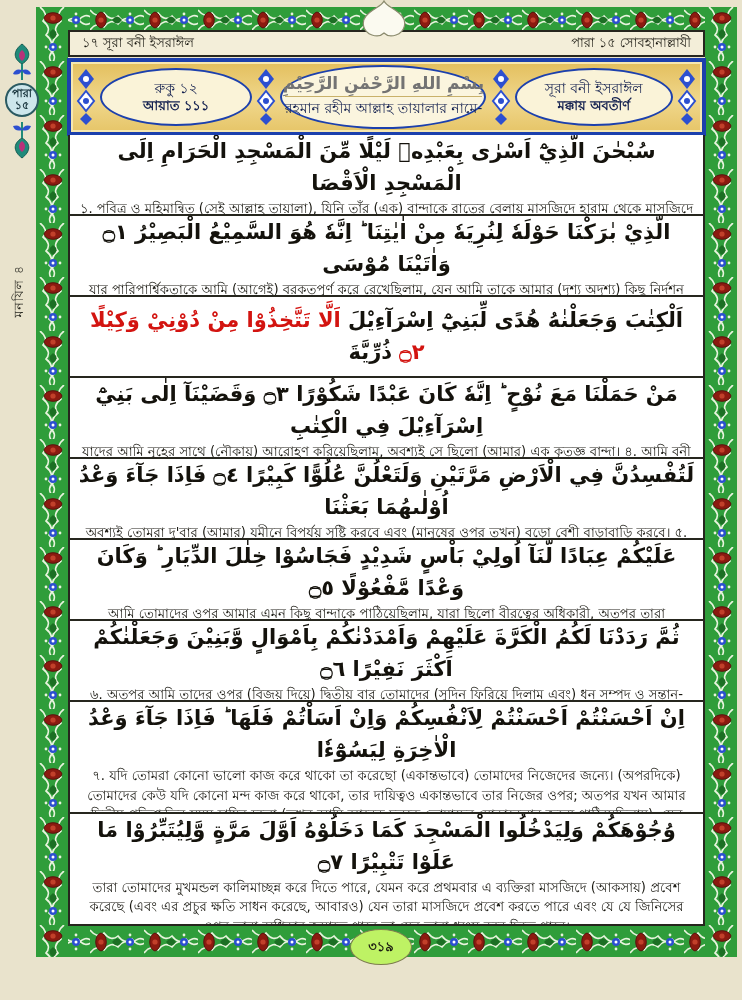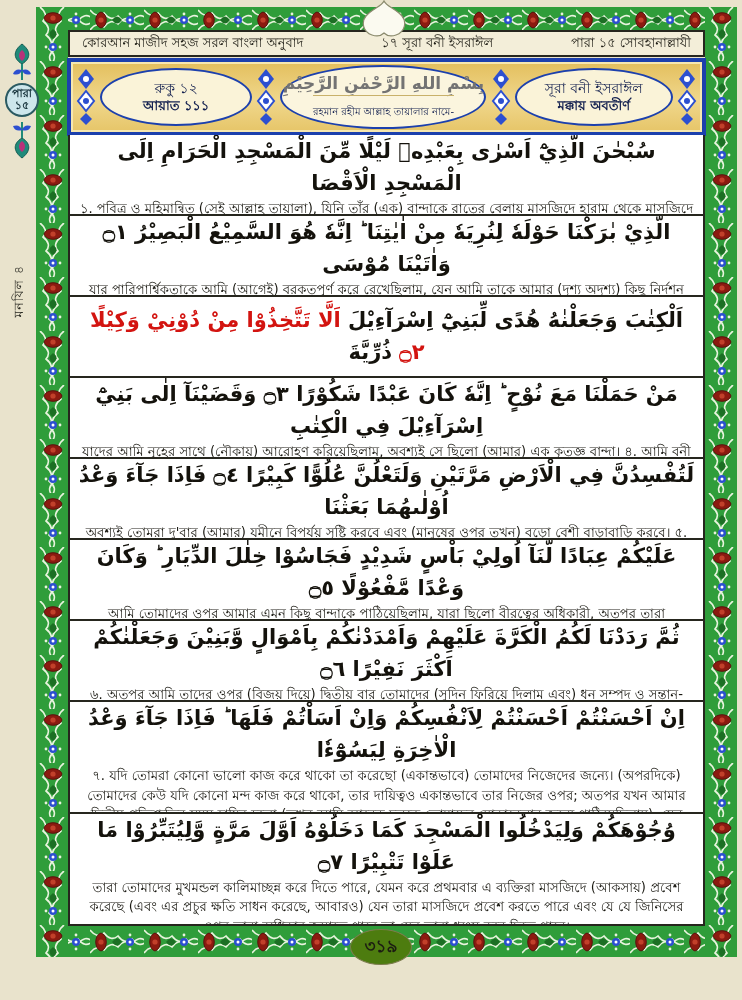--- a/index.html
+++ b/index.html
@@ -29,21 +29,21 @@
     background:#faf3d8;border:2px solid #1c40ad;border-radius:50%;
     display:flex;flex-direction:column;align-items:center;justify-content:center;
     text-align:center;color:#13204f;box-sizing:border-box;
   }
   #oval-left{width:152px;height:58px}
   #oval-center{width:206px;height:64px;background:#fbf5de}
   #oval-right{width:158px;height:58px}
   .oval .l1{font-size:14px;font-weight:normal;line-height:1.25}
   .oval .l2{font-size:13px;font-weight:bold;line-height:1.25}
   #oval-center .ar{font-size:17px;font-weight:bold;direction:rtl;line-height:1.2;color:#737373}
-  #oval-center .bn2{font-size:10px;margin-top:2px;border-top:1px solid #c9b16a;padding-top:8px}
+  #oval-center .bn2{font-size:14px;margin-top:2px;border-top:1px solid #c9b16a;padding-top:0}
   .colorn{flex:0 0 auto}
   
   #content{
     position:absolute;left:68px;top:135px;width:637px;height:791px;box-sizing:border-box;
     background:#ffffff;border-left:2px solid #26261e;border-right:2px solid #26261e;
     display:flex;flex-direction:column;
   }
   .block{
     flex:1 1 0;border-bottom:2px solid #26261e;box-sizing:border-box;
     display:flex;flex-direction:column;justify-content:space-evenly;
@@ -65,23 +65,23 @@
     display:flex;flex-direction:column;align-items:center;justify-content:center;
     font-size:11px;line-height:1.1;font-weight:bold;color:#17333c;text-align:center;
   }
   #manzil{
     position:absolute;left:9px;top:265px;writing-mode:vertical-rl;transform:rotate(180deg);
     font-size:12.5px;color:#2a2a22;letter-spacing:1px;
   }
   
   #pagenum{
     position:absolute;left:350px;top:929px;width:60px;height:34px;
-    background:#4d7c0f;border:1.5px solid #7c7c4e;border-radius:50%;
+    background:#bef264;border:1.5px solid #7c7c4e;border-radius:50%;
     display:flex;align-items:center;justify-content:center;
-    font-size:17px;font-weight:bold;color:#1c1c12;z-index:5;
+    font-size:13px;font-weight:bold;color:#1c1c12;z-index:5;
   }
   #dome{position:absolute;left:352px;top:0px;z-index:5}
 </style>
 </head>
 <body>
 
 <svg class="strip" style="left:36px;top:7px" width="701" height="26">
   <defs>
     <pattern id="ph1" width="54" height="26" patternUnits="userSpaceOnUse">
       <rect width="54" height="26" fill="#2f9d3a"></rect>
@@ -172,21 +172,20 @@
 <svg class="abs" style="left:6px;top:120px" width="32" height="40" viewBox="0 0 32 40">
   <path d="M16,38 C8,32 6,24 16,18 C26,24 24,32 16,38 Z" fill="#1f8a7a" stroke="#145c52" stroke-width="1"></path>
   <path d="M16,32 C12,29 12,24 16,21 C20,24 20,29 16,32 Z" fill="#b8327a"></path>
   <path d="M16,18 L16,2" stroke="#1f8a7a" stroke-width="2"></path>
   <path d="M16,10 q-7,2 -9,-4 q7,-2 9,4 M16,10 q7,2 9,-4 q-7,-2 -9,4" fill="#2c4fd0"></path>
 </svg>
 
 <div id="manzil">মনযিল ৪</div>
 
 <div id="topbar">
-  <span>কোরআন মাজীদ  সহজ সরল বাংলা অনুবাদ</span>
   <span>১৭ সূরা বনী ইসরাঈল</span>
   <span>পারা ১৫ সোবহানাল্লাযী</span>
 </div>
 
 <div id="hbox">
   <svg class="colorn" width="22" height="60" viewBox="0 0 22 60">
     <path d="M11,2 L19,12 L11,22 L3,12 Z" fill="#2c4fd0"></path>
       <circle cx="11" cy="12" r="3" fill="#fff"></circle>
     <path d="M11,24 L19,34 L11,44 L3,34 Z" fill="#fff" stroke="#2c4fd0" stroke-width="2"></path>
       <circle cx="11" cy="34" r="3" fill="#2c4fd0"></circle>

